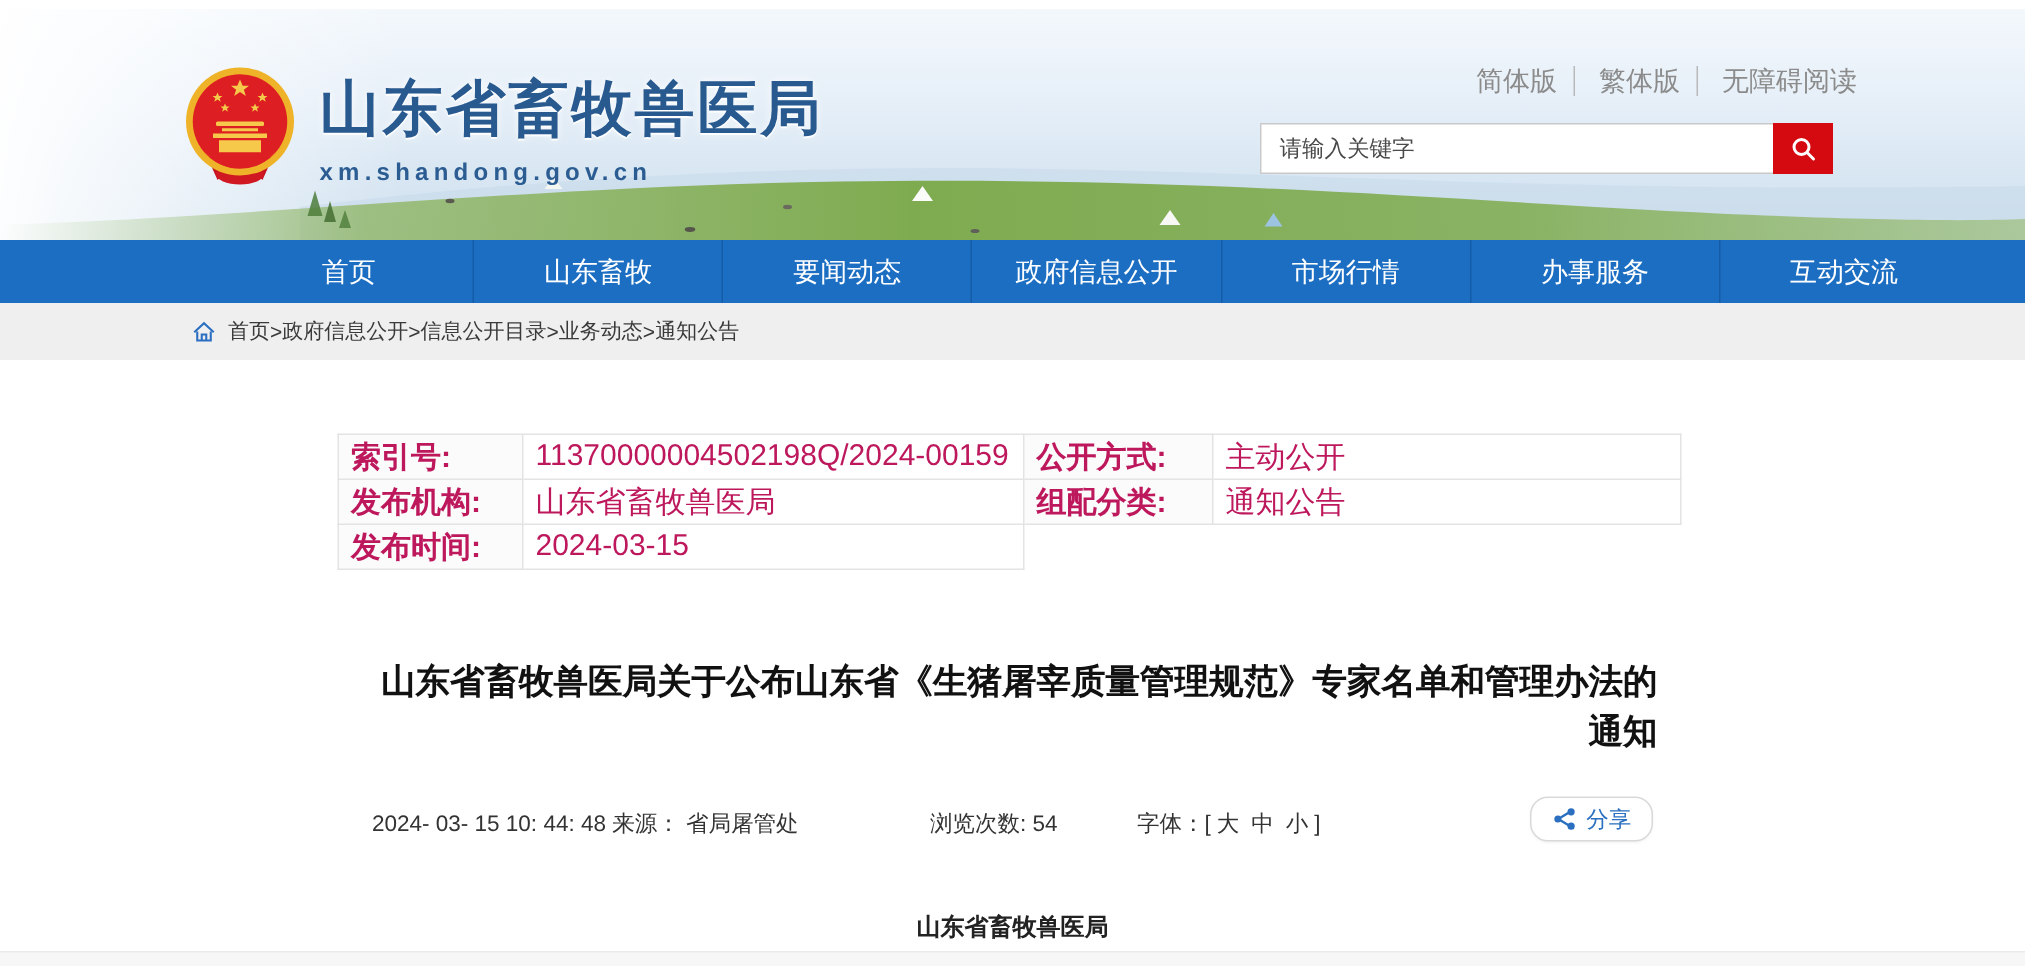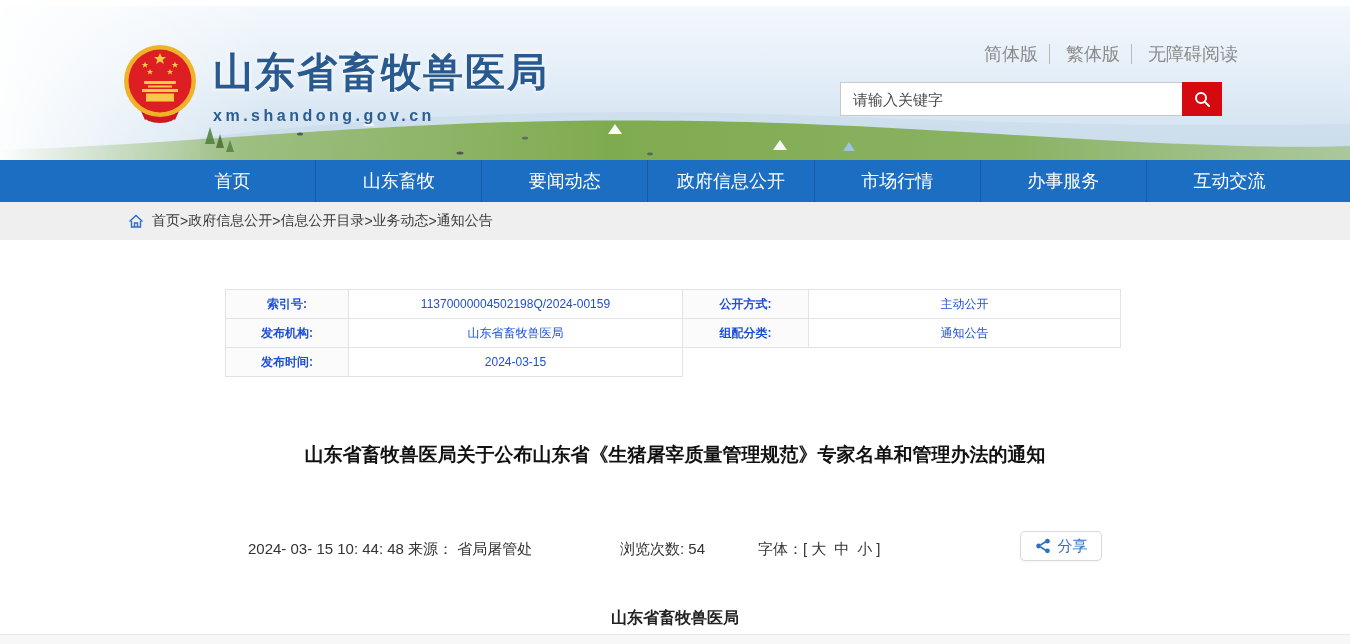--- a/index.html
+++ b/index.html
@@ -40,38 +40,38 @@
 
   
   .crumb { position:absolute; left:0; top:202px; width:1350px; height:38px; background:#efeff0;
     display:flex; align-items:center; padding-left:128px; font-size:14px; color:#3a3a3a; }
   .crumb .home-ico { margin-right:8px; display:flex; align-items:center; cursor:pointer; }
   .crumb span.seg { cursor:pointer; }
   .crumb span.sep { color:#3a3a3a; }
 
   
   .info-table { position:absolute; left:225px; top:289px; border-collapse:collapse; }
-  .info-table td { border:1px solid #e3e3e3; height:29px; text-align:center; font-size:12px;
-    color:#1d4ed8; padding:1px 8px; background:#fff; }
+  .info-table td { border:1px solid #e3e3e3; height:29px; text-align:left; font-size:20px;
+    color:#be185d; padding:1px 8px; background:#fff; }
   .info-table td.lbl { width:123px; font-weight:bold; background:#fbfbfb; }
   .info-table td.val1 { width:334px; }
   .info-table td.lbl2 { width:126px; font-weight:bold; background:#fbfbfb; }
   .info-table td.val2 { width:312px; }
   .info-table td.ghost { border:none; background:transparent; }
 
   
-  .article-title { position:absolute; left:245px; top:438px; width:860px; text-align:center;
-    font-size:19px; font-weight:bold; color:#111; line-height:33px; }
+  .article-title { position:absolute; left:245px; top:438px; width:860px; text-align:right;
+    font-size:23px; font-weight:bold; color:#111; line-height:33px; }
   .meta { position:absolute; left:225px; top:537px; width:900px; height:32px; font-size:15px; color:#333; }
   .meta .dt-src { position:absolute; left:23px; top:3px; }
   .meta .views { position:absolute; left:395px; top:3px; }
   .meta .fonts { position:absolute; left:533px; top:3px; }
   .meta .fonts .fsz { cursor:pointer; margin:0 4px; }
   .share-btn { position:absolute; left:795px; top:-6px; width:82px; height:30px; background:#fff;
-    border:1px solid #d9d9d9; border-radius:5px; display:flex; align-items:center; justify-content:center;
+    border:1px solid #d9d9d9; border-radius:12px; display:flex; align-items:center; justify-content:center;
     gap:7px; cursor:pointer; box-shadow:0 1px 2px rgba(0,0,0,.05); }
   .share-btn .share-label { color:#2a6fc0; font-size:15px; }
 
   .body-start { position:absolute; left:225px; top:608px; width:900px; text-align:center;
     font-size:16px; font-weight:bold; color:#222; }
 
   .bottom-strip { position:absolute; left:0; bottom:0; width:100%; height:10px;
     background:#f7f7f8; border-top:1px solid #e9e9ea; }
 </style>
 </head>

